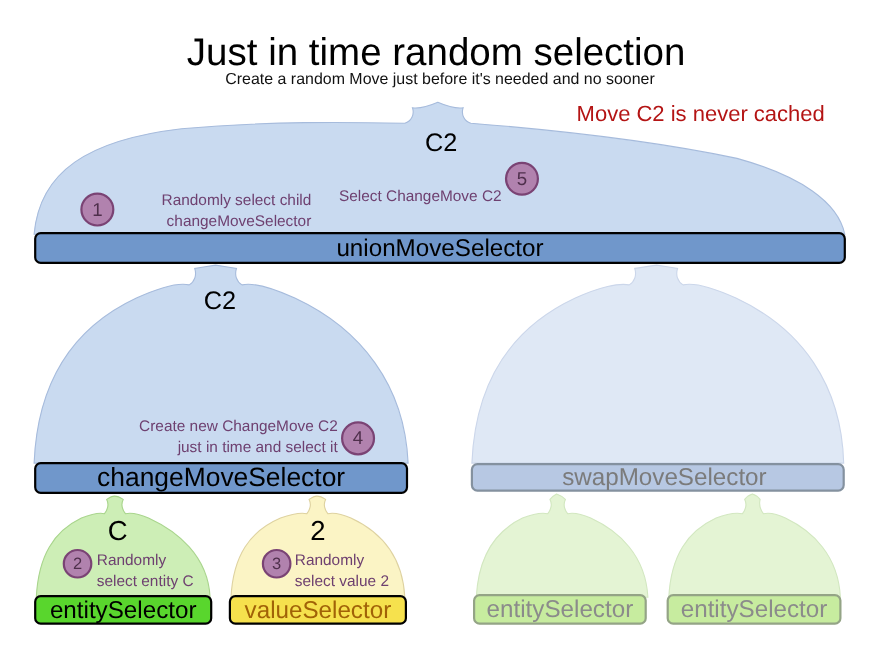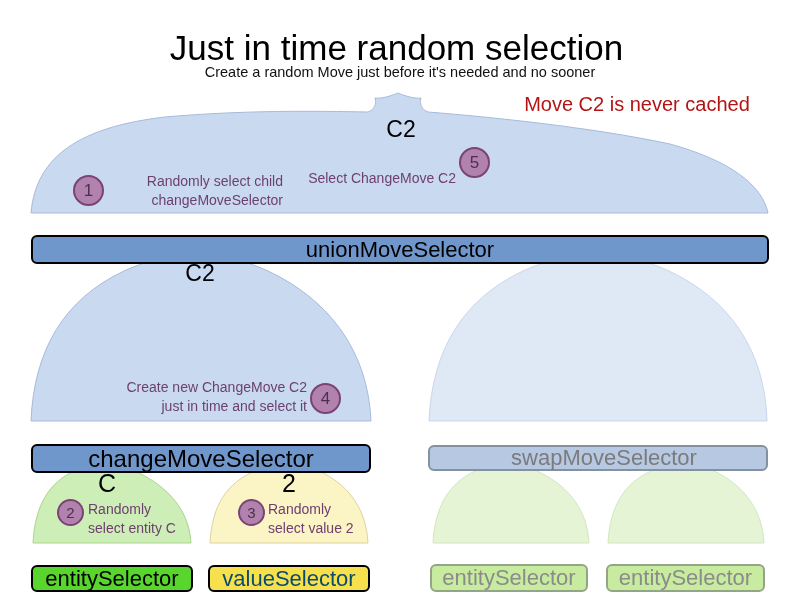--- a/index.html
+++ b/index.html
@@ -4,26 +4,26 @@
 <style>
   html,body{margin:0;padding:0;background:#ffffff;}
   .stage{position:relative;width:800px;height:600px;overflow:hidden;background:#ffffff;
          font-family:"Liberation Sans",sans-serif;}
   .shapes{position:absolute;left:0;top:0;}
   .title{position:absolute;left:0;top:28px;width:793px;text-align:center;
          font-size:35px;letter-spacing:0px;}
   .subtitle{position:absolute;left:0;top:64px;width:800px;text-align:center;font-size:14.5px;color:#111;}
   .red-note{position:absolute;left:507px;top:93px;width:260px;text-align:center;font-size:20px;}
   .bar{position:absolute;display:flex;align-items:center;justify-content:center;
-       border-radius:6px;box-sizing:border-box;margin-top:24px;}
+       border-radius:6px;box-sizing:border-box;}
   .bar-union{left:31px;top:211px;width:738px;height:29px;border:2px solid #000;font-size:22px;color:#000;}
   .bar-change{left:31px;top:420px;width:340px;height:29px;border:2px solid #000;font-size:24px;color:#000;}
   .bar-swap{left:428px;top:421px;width:340px;height:26px;border:2px solid transparent;font-size:22px;padding-left:12px;}
   .bar-entity{left:31px;top:541px;width:162px;height:27px;border:2px solid #000;font-size:22px;color:#000;}
-  .bar-value{left:208px;top:541px;width:162px;height:27px;border:2px solid #000;font-size:22px;color:#0c4a6e;}
+  .bar-value{left:208px;top:541px;width:162px;height:27px;border:2px solid #000;font-size:22px;color:#a16207;}
   .bar-faded1{left:430px;top:540px;width:158px;height:28px;border:2px solid transparent;font-size:22px;}
   .bar-faded2{left:606px;top:540px;width:159px;height:28px;border:2px solid transparent;font-size:22px;}
   .io-label{position:absolute;text-align:center;font-size:23px;color:#000;}
   .io-c2-top{left:376px;top:116px;width:50px;}
   .io-c2-mid{left:175px;top:260px;width:50px;}
   .io-c{left:92px;top:469px;width:30px;font-size:25px;}
   .io-2{left:274px;top:469px;width:30px;font-size:25px;}
   .step-circle{position:absolute;border-radius:50%;display:flex;align-items:center;justify-content:center;
                box-sizing:border-box;border:2.5px solid transparent;}
   .circle-lg{width:31px;height:31px;font-size:17px;}

